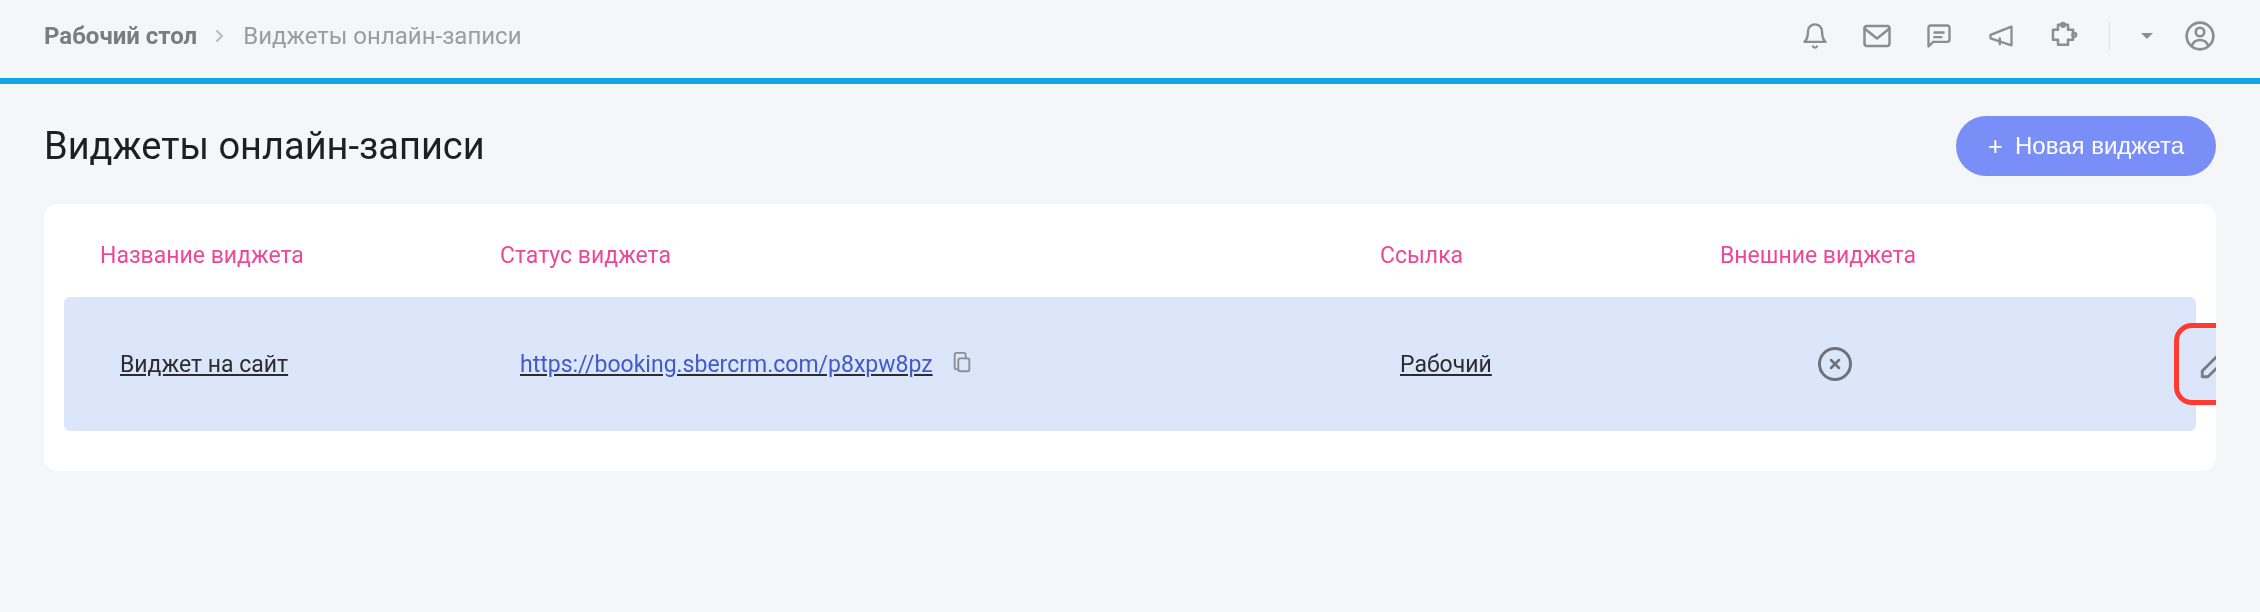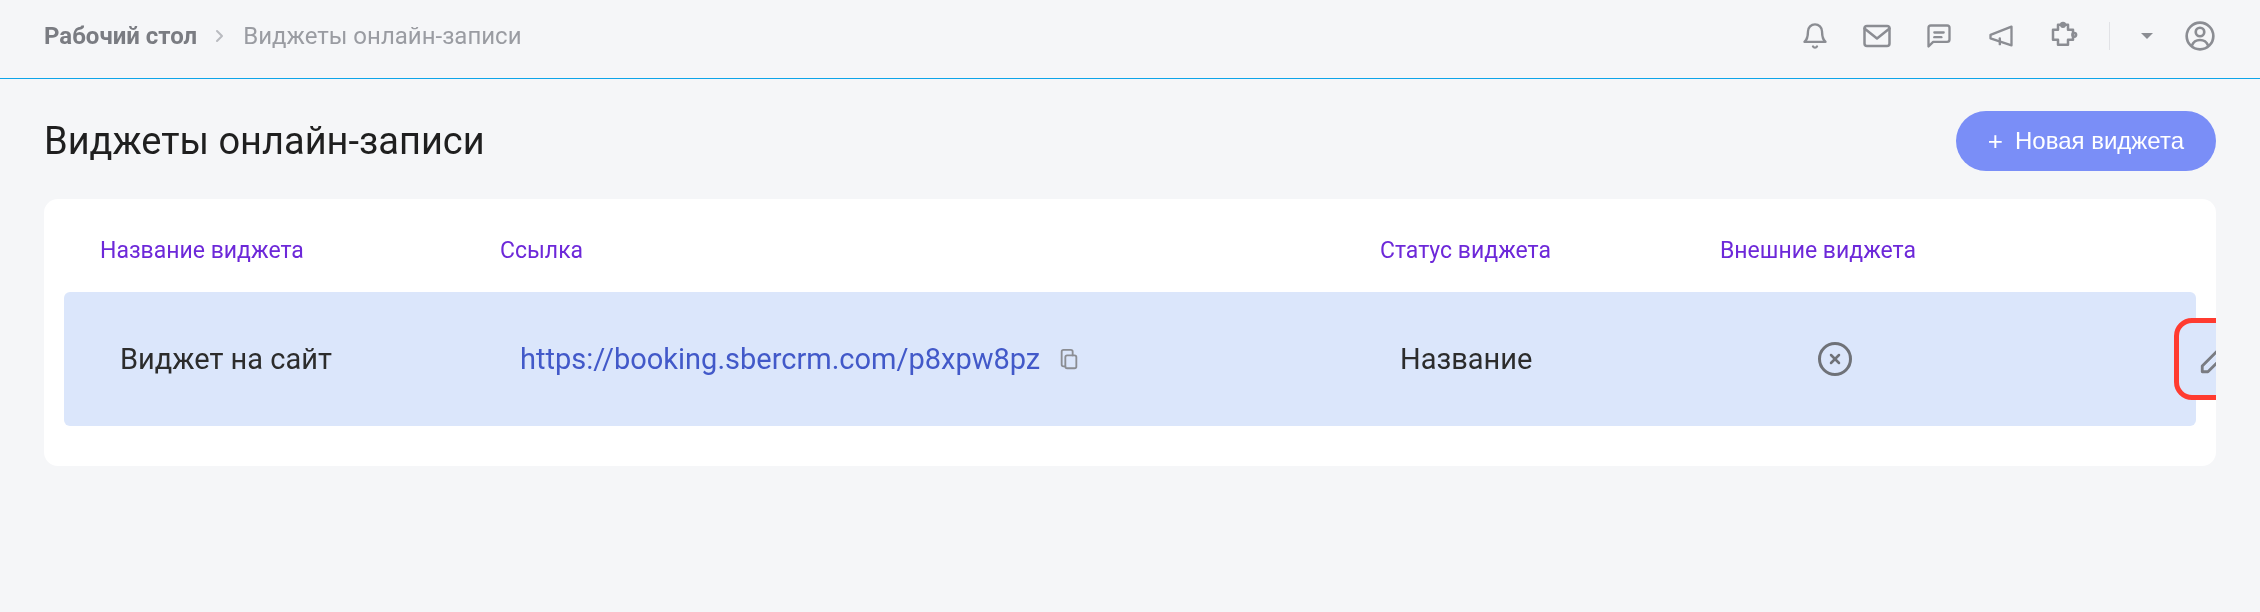--- a/index.html
+++ b/index.html
@@ -11,21 +11,21 @@
       font-family: -apple-system, BlinkMacSystemFont, "Segoe UI", Roboto, Arial, sans-serif;
       background: #f5f6f8;
       color: #2c2c2c;
       width: 2260px;
     }
     .topbar {
       display: flex;
       align-items: center;
       justify-content: space-between;
       padding: 20px 44px 26px 44px;
-      border-bottom: 1px solid #0ea5e9;
+      border-bottom: 6px solid #0ea5e9;
     }
     .breadcrumb {
       display: flex;
       align-items: center;
       gap: 18px;
       font-size: 24px;
     }
     .breadcrumb .root {
       font-weight: 700;
       color: #7a7c82;
@@ -100,33 +100,33 @@
       width: 100%;
     }
     .table-header, .table-row {
       display: grid;
       grid-template-columns: 400px 880px 340px 400px 150px;
       align-items: center;
     }
     .table-header {
       padding: 38px 20px 28px 56px;
       font-size: 23px;
-      color: #6d28d9;
+      color: #ec4899;
       font-weight: 400;
     }
     .table-row {
       padding: 26px 20px 26px 56px;
-      font-size: 29px;
+      font-size: 23px;
       background: #dbe6fb;
       margin: 0 20px;
       border-radius: 6px;
+      text-decoration: underline;
     }
     .cell-link {
       display: flex;
-      align-items: center;
       gap: 18px;
     }
     .cell-link a {
       color: #4259c9;
       text-decoration: none;
     }
     .copy-icon {
       width: 22px;
       height: 22px;
       color: #8b8d93;
@@ -237,37 +237,37 @@
   <button class="new-record-btn">
     <span class="plus">+</span>
     <span>Новая виджета</span>
   </button>
 </div>
 
 <div class="card">
   <div class="table">
     <div class="table-header">
       <div>Название виджета</div>
+      <div>Статус виджета</div>
       <div>Ссылка</div>
-      <div>Статус виджета</div>
       <div>Внешние виджета</div>
       <div></div>
     </div>
     <div class="table-row">
       <div>Виджет на сайт</div>
       <div class="cell-link">
         <a href="#">https://booking.sbercrm.com/p8xpw8pz</a>
         <span class="copy-icon">
           <svg width="22" height="24" viewBox="0 0 24 26" fill="none" stroke="currentColor" stroke-width="2" stroke-linecap="round" stroke-linejoin="round">
               <rect x="8" y="8" width="12" height="14" rx="2"></rect>
               <path d="M16 8V4a2 2 0 0 0-2-2H6a2 2 0 0 0-2 2v14a2 2 0 0 0 2 2h2"></path>
             </svg>
         </span>
       </div>
-      <div>Название</div>
+      <div>Рабочий</div>
       <div>
         <div class="partner-badge">
           <svg width="14" height="14" viewBox="0 0 14 14" stroke="currentColor" stroke-width="2.5" stroke-linecap="round">
               <line x1="3" y1="3" x2="11" y2="11"></line>
               <line x1="11" y1="3" x2="3" y2="11"></line>
             </svg>
         </div>
       </div>
       <div class="edit-col">
         <div class="edit-btn-hi">

